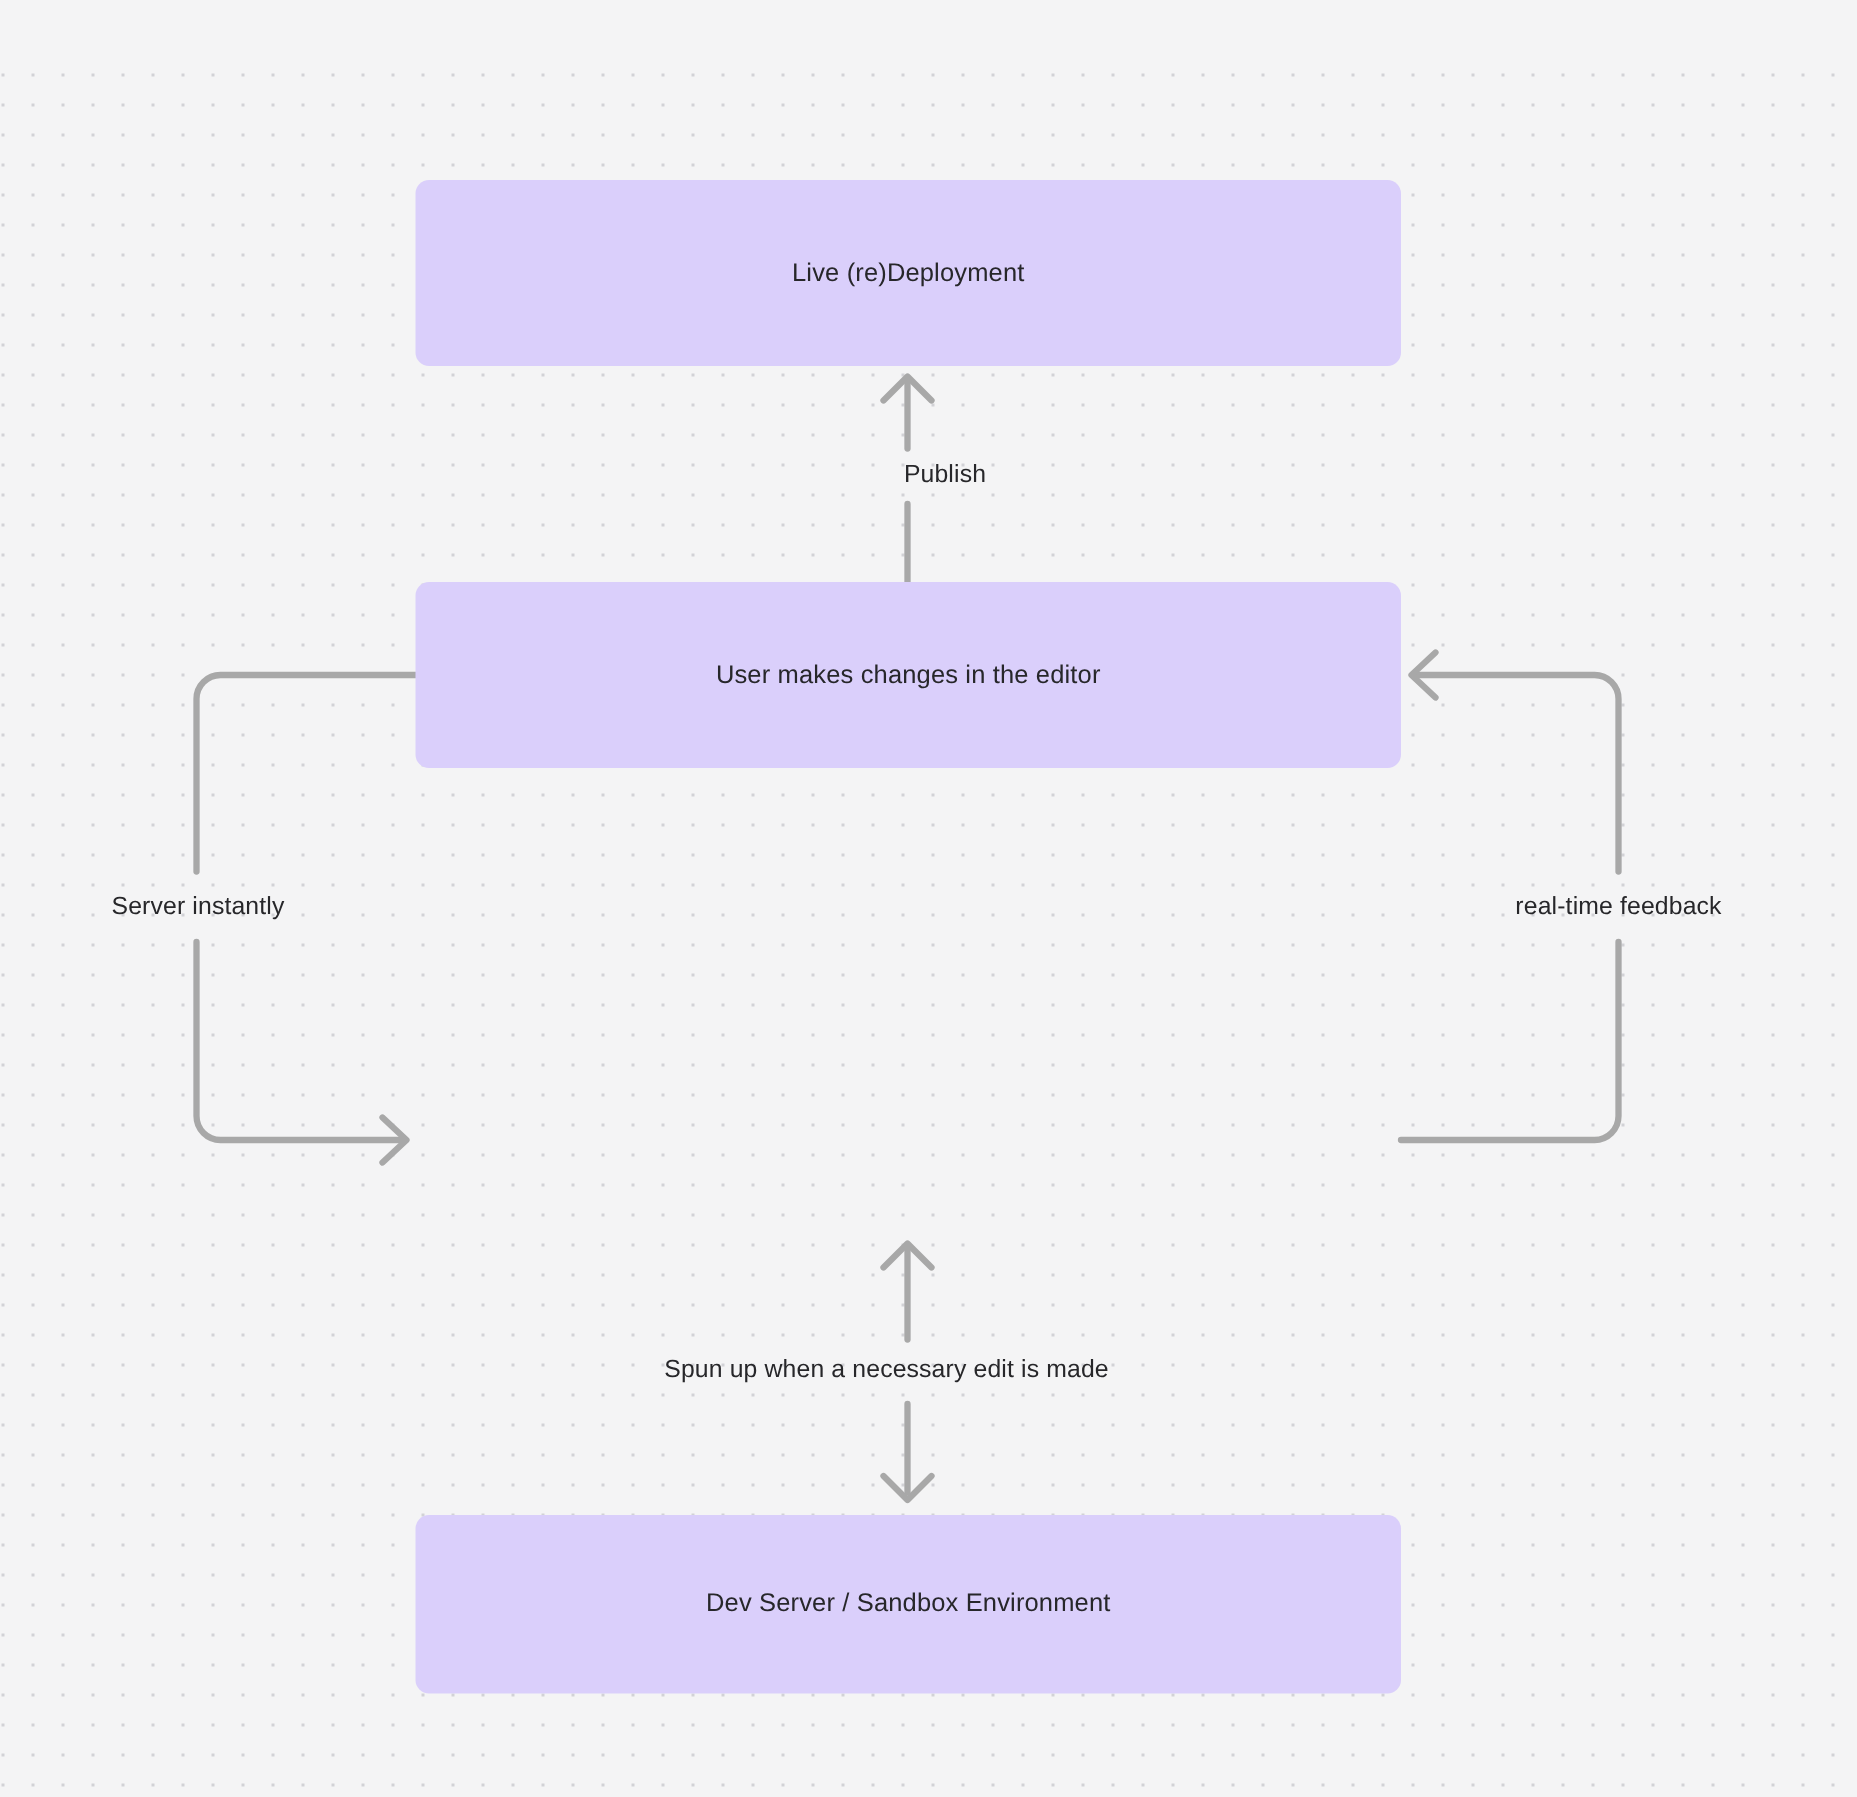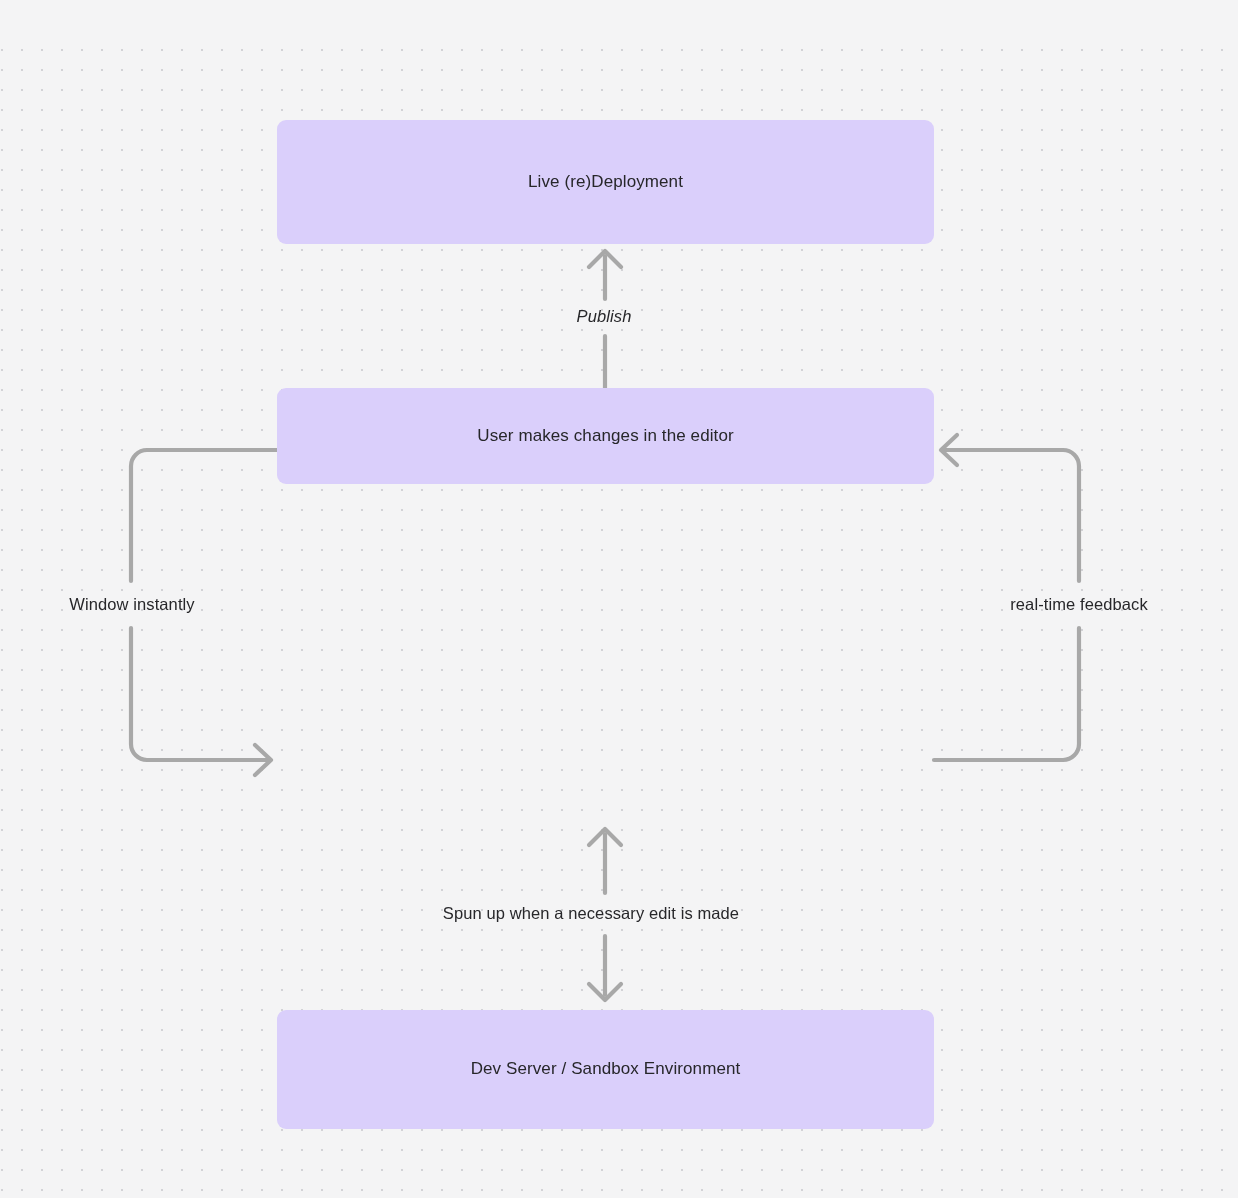--- a/index.html
+++ b/index.html
@@ -96,30 +96,30 @@
         <path d="M 589 936 L 605 952 L 621 936"></path>
       </g>
 
     </g>
   </svg>
 
   <div class="node" style="left:277px; top:72px; width:657px; height:124px;">
     <span>Live (re)Deployment</span>
   </div>
 
-  <div class="node" style="left:277px; top:340px; width:657px; height:96px;">
+  <div class="node" style="left:277px; top:340px; width:657px; height:124px;">
     <span>User makes changes in the editor</span>
   </div>
 
 
   <div class="node" style="left:277px; top:962px; width:657px; height:119px;text-align:center;">
     <span>Dev Server / Sandbox Environment</span>
   </div>
 
-  <div class="edge-label" style="left:604px; top:269px;font-style:italic;">Publish</div>
+  <div class="edge-label" style="left:630px; top:269px;">Publish</div>
 
-  <div class="edge-label" style="left:132px; top:557px;">Window instantly</div>
+  <div class="edge-label" style="left:132px; top:557px;">Server instantly</div>
 
   <div class="edge-label" style="left:1079px; top:557px;">real-time feedback</div>
 
   <div class="edge-label" style="left:591px; top:866px;">Spun up when a necessary edit is made</div>
 
 </div>
 
 </body></html>

